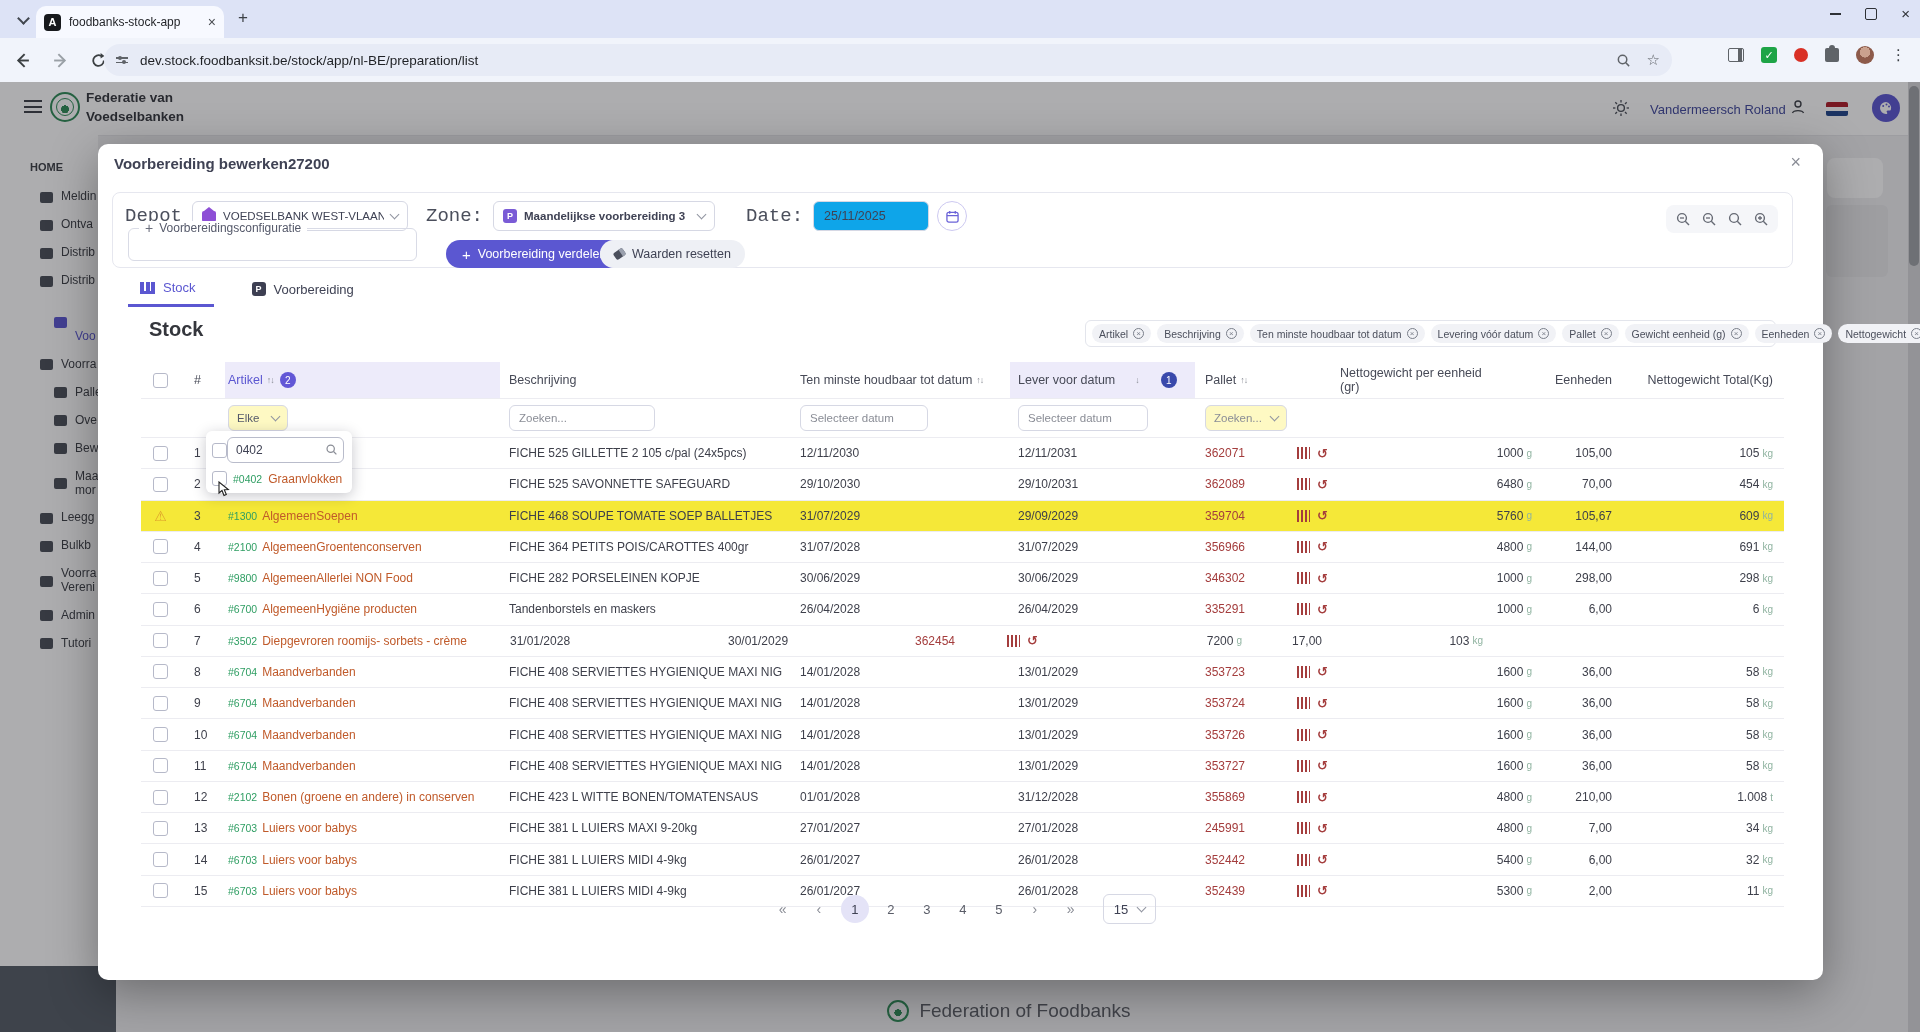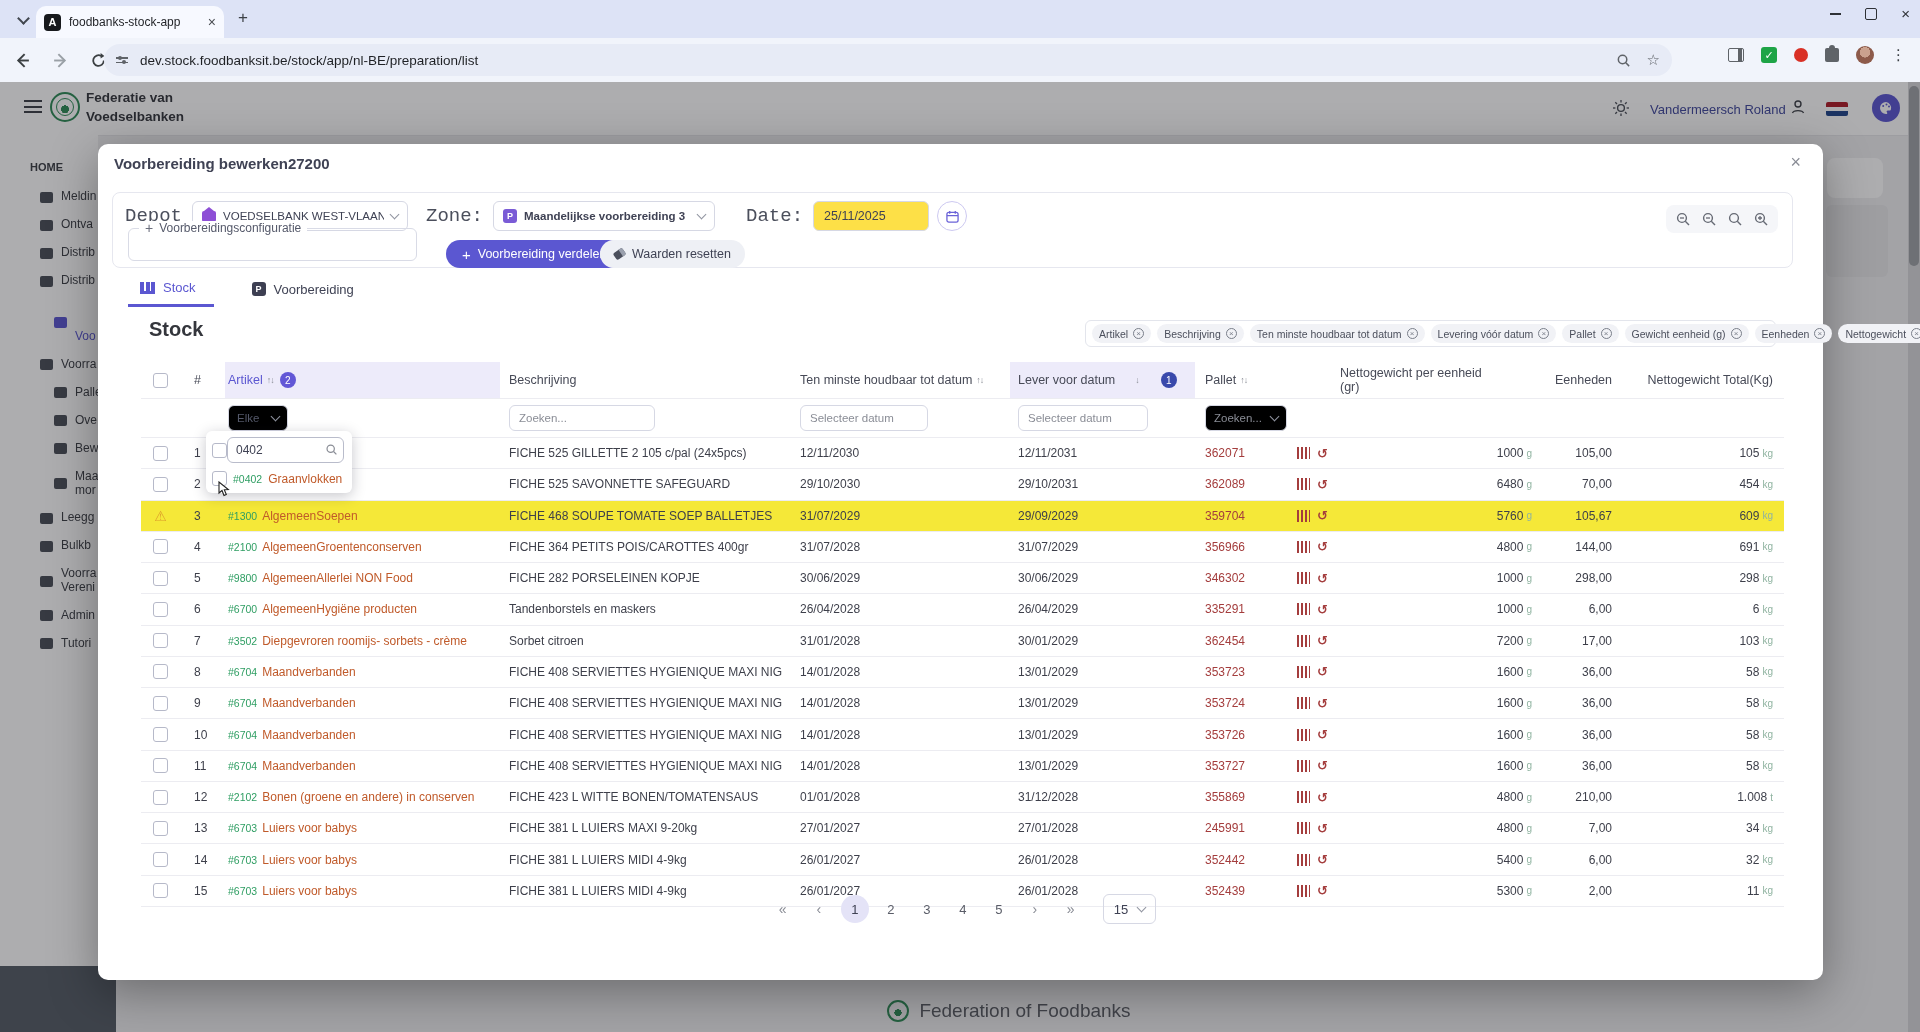--- a/index.html
+++ b/index.html
@@ -74,21 +74,21 @@
   .m-close{position:absolute;right:22px;top:8px;font-size:18px;color:#8a8d96;}
   .card{position:absolute;left:14px;top:48px;width:1681px;height:76px;border:1px solid #e6e7ef;border-radius:8px;box-sizing:border-box;}
   .crow1{position:absolute;left:0;top:7px;width:100%;height:32px;display:flex;align-items:center;}
   .lbl{font-size:19px;color:#4b4f5c;font-family:Liberation Mono, monospace;}
   .sel{display:flex;align-items:center;gap:7px;border:1px solid #d6d8e4;border-radius:6px;height:30px;padding:0 9px;box-sizing:border-box;background:#fff;font-size:11.5px;color:#3f4254;white-space:nowrap;}
   .chevd{width:6px;height:6px;border-right:1.5px solid #9094a0;border-bottom:1.5px solid #9094a0;transform:rotate(45deg);margin-top:-3px;flex:0 0 auto;}
   .depot-ico{width:14px;height:11px;background:#8e4fd6;border-radius:2px;position:relative;flex:0 0 auto;}
   .depot-ico::before{content:"";position:absolute;left:2px;top:-4px;border-left:5px solid transparent;border-right:5px solid transparent;border-bottom:4px solid #8e4fd6;}
   .p-ico{width:14px;height:14px;border-radius:3px;background:#7a5bd6;color:#fff;font-size:9px;font-weight:bold;display:flex;align-items:center;justify-content:center;flex:0 0 auto;}
   .p-ico.dark{background:#3d3f52;}
-  .dateinput{border:1px solid #d6d8e4;border-radius:6px;height:30px;width:116px;padding:0 10px;box-sizing:border-box;font-size:12.5px;color:#3f4254;display:flex;align-items:center;background:#fde047;}
+  .dateinput{border:1px solid #d6d8e4;border-radius:6px;height:30px;width:116px;padding:0 10px;box-sizing:border-box;font-size:12.5px;color:#3f4254;display:flex;align-items:center;background:#0ea5e9;}
   .calbtn{width:30px;height:30px;border:1px solid #cdc9f1;border-radius:50%;display:flex;align-items:center;justify-content:center;box-sizing:border-box;}
   .zoomgrp{position:absolute;right:14px;top:5px;display:flex;gap:8px;background:#f5f6f9;border-radius:8px;padding:5px 8px;}
   .zbtn{width:18px;height:18px;display:flex;align-items:center;justify-content:center;}
   .fieldset{position:absolute;left:15px;top:35px;width:289px;height:33px;border:1px solid #d9dbe6;border-radius:6px;box-sizing:border-box;}
   .fieldset .legend{position:absolute;left:10px;top:-8px;background:#fff;padding:0 6px;font-size:12px;color:#55596a;display:flex;align-items:center;gap:6px;}
   .plus{font-size:14px;color:#6a6e7c;line-height:1;}
   .btn-purple{position:absolute;left:333px;top:47px;height:28px;border-radius:15px;background:#5b57d1;color:#fff;font-size:12.5px;display:flex;align-items:center;gap:7px;padding:0 16px;white-space:nowrap;}
   .btn-grey{position:absolute;left:487px;top:47px;height:28px;border-radius:15px;background:#eef0f5;color:#3f4254;font-size:12.5px;display:flex;align-items:center;gap:7px;padding:0 14px;white-space:nowrap;}
   .eraser{width:11px;height:8px;background:#4b4f5c;border-radius:2px;transform:rotate(-35deg);position:relative;}
   .eraser::after{content:"";position:absolute;right:0;top:0;width:4px;height:8px;background:#9aa0ad;border-radius:0 2px 2px 0;}
@@ -114,21 +114,21 @@
   .c6{width:145px;padding-left:10px;} .c7{width:192px;justify-content:flex-end;}
   .c8{width:82px;justify-content:flex-end;padding-right:2px;} .c9{width:170px;justify-content:flex-end;padding-right:11px;}
   .th.hl-col{background:#edebfa;}
   .th-artikel{color:#5b57d1;}
   .sort{font-size:9px;color:#8a8d96;margin-left:4px;letter-spacing:-1px;}
   .badge{width:16px;height:16px;border-radius:50%;color:#fff;font-size:10px;display:flex;align-items:center;justify-content:center;margin-left:6px;flex:0 0 auto;}
   .badge.b2{background:#6257d6;} .badge.b1{background:#3949ab;}
   .th7{padding-right:36px;}
   .filterrow{display:flex;height:38px;align-items:center;border-bottom:1px solid #ececf1;}
   .fcell{height:100%;display:flex;align-items:center;box-sizing:border-box;}
-  .minisel{display:flex;align-items:center;justify-content:space-between;border:1px solid #d6d8e4;border-radius:6px;height:26px;padding:0 8px;font-size:11.5px;color:#55596a;background:#000000;box-sizing:border-box;}
+  .minisel{display:flex;align-items:center;justify-content:space-between;border:1px solid #d6d8e4;border-radius:6px;height:26px;padding:0 8px;font-size:11.5px;color:#55596a;background:#fef9c3;box-sizing:border-box;}
   .mininput{border:1px solid #d6d8e4;border-radius:6px;height:26px;padding:0 9px;font-size:11.5px;color:#55596a;background:#fff;box-sizing:border-box;font-family:inherit;outline:none;}
   .mininput::placeholder{color:#8a8d96;}
   .trow{display:flex;height:30.27px;align-items:center;border-bottom:1px solid #ececf1;}
   .trow .c{font-size:12px;color:#3d3f4a;display:flex;align-items:center;height:100%;box-sizing:border-box;}
   .trow.hl{background:#f5e838;}
   .cb{width:15px;height:15px;border:1.5px solid #b6b9c9;border-radius:3px;background:#fff;box-sizing:border-box;}
   .warn-ico{display:none;color:#dd9f2b;font-size:14px;} .trow.warn .warn-ico{display:block;}
   .code{font-size:10.5px;color:#2f9e63;margin-right:5px;white-space:nowrap;}
   .aname{font-size:12px;color:#c05a2a;white-space:nowrap;overflow:hidden;}
   .desc{white-space:nowrap;overflow:hidden;}
@@ -736,21 +736,20 @@
 
   <div class="trow">
     <div class="c c0">
               <span class="cb"></span>
             </div>
     <div class="c c1 num">7</div>
     <div class="c c2">
       <span class="code">#3502</span>
       <span class="aname">Diepgevroren roomijs- sorbets - crème</span>
     </div>
-    <div class="c c3 desc">Sorbet citroen</div>
     <div class="c c4">31/01/2028</div>
     <div class="c c5">30/01/2029</div>
     <div class="c c6">
       <span class="pallet">362454</span>
       <span class="rowicons">
         <span class="barcode"></span>
         <span class="hist">↺</span>
       </span>
     </div>
     <div class="c c7">

